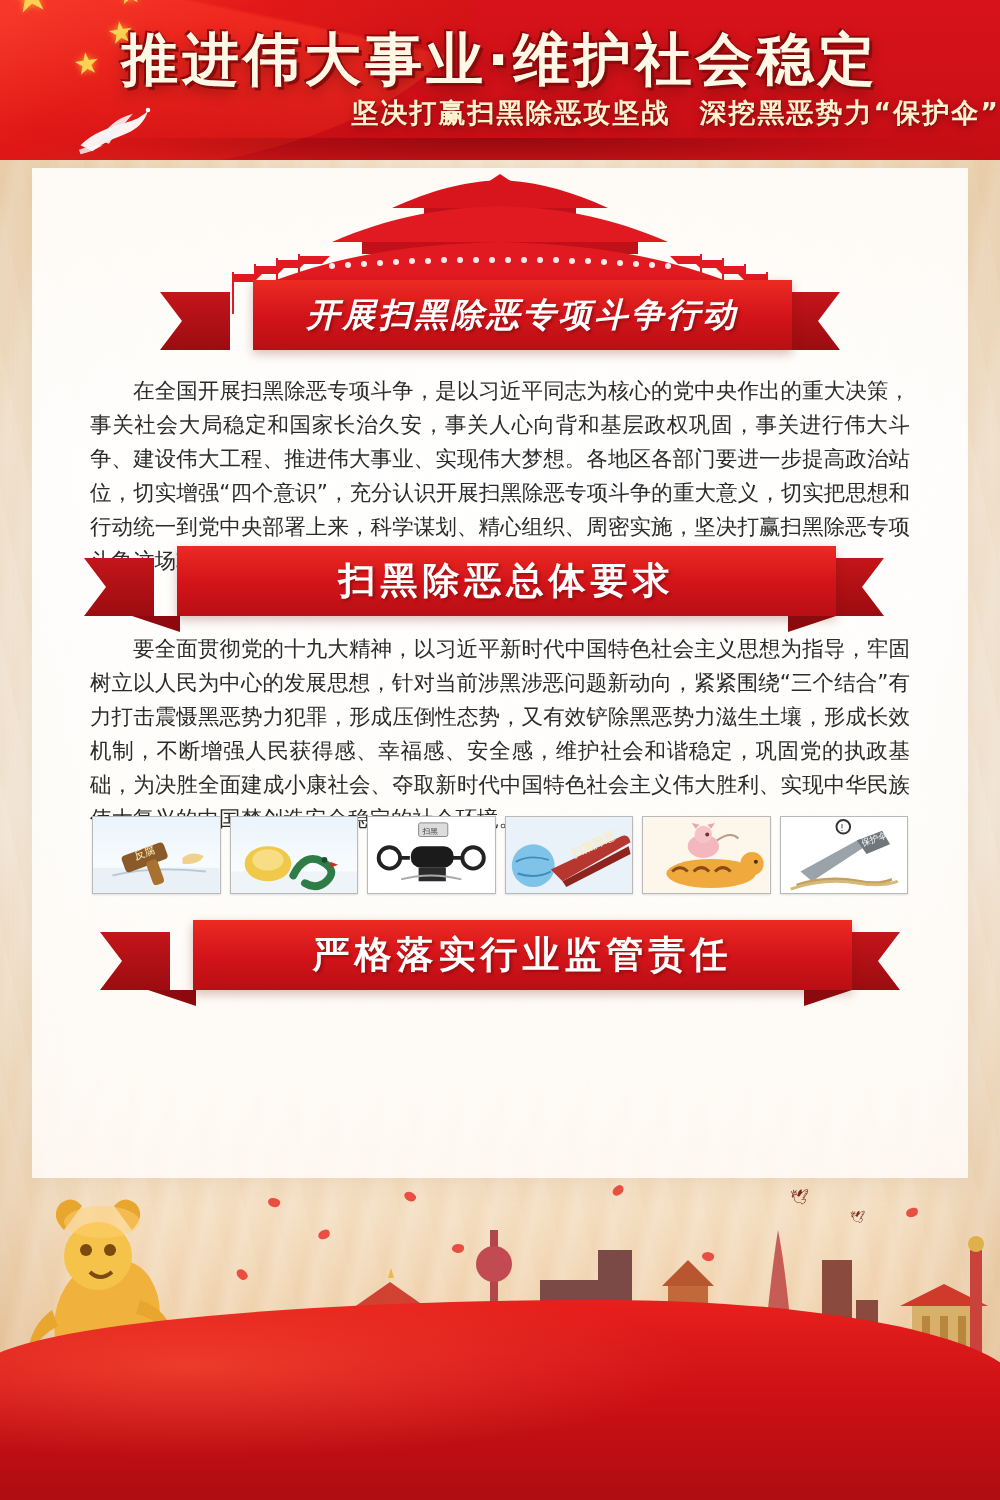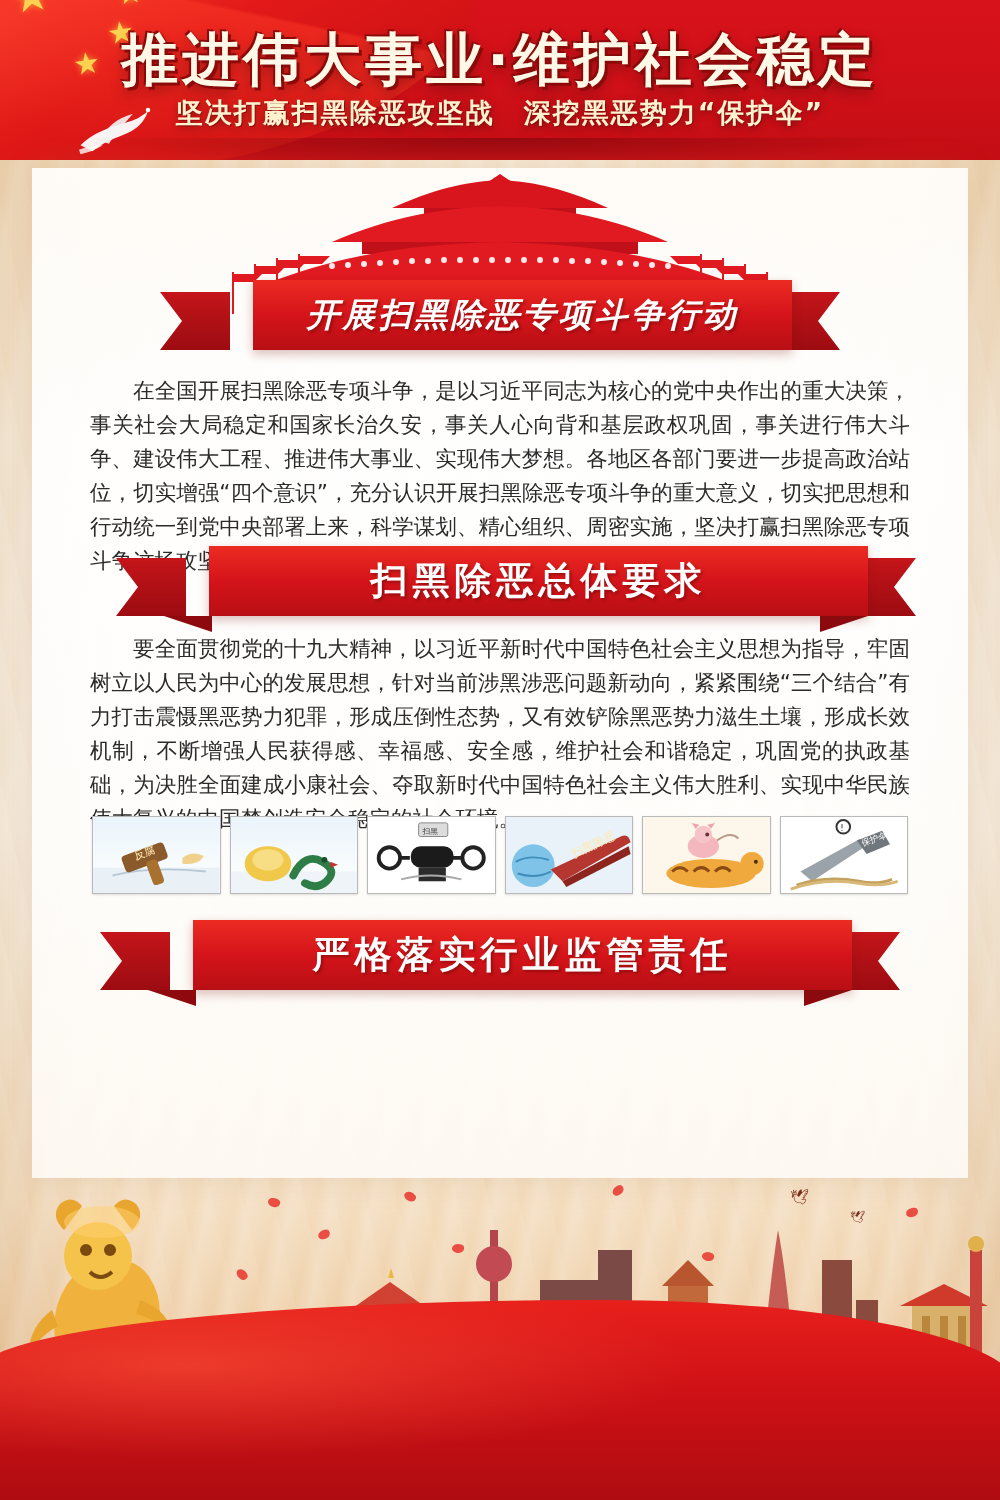--- a/index.html
+++ b/index.html
@@ -58,21 +58,21 @@
     font-size:57px; font-weight:bold; letter-spacing:4px;
     color:#fff8e6;
     text-shadow:
       0 0 2px #7e0000,
       3px 3px 0 #8d0b0b,
       -2px -2px 0 #8d0b0b,
       0 6px 14px rgba(0,0,0,.35);
     font-family:"DejaVu Sans","Liberation Sans",sans-serif;
   }
   .title-sub {
-    position:absolute; left:0; top:95px; width:1000px; text-align:center;
+    position:absolute; left:0; top:95px; width:1000px; text-align:right;
     font-size:27px; font-weight:bold; letter-spacing:2px;
     color:#fff3cf;
     text-shadow:1px 1px 0 #8d0b0b, 0 3px 8px rgba(0,0,0,.35);
     font-family:"DejaVu Sans","Liberation Sans",sans-serif;
   }
   .dove {
     position:absolute; left:70px; top:96px; width:90px; height:70px;
   }
 
   
@@ -256,21 +256,21 @@
     <div class="tail r"></div>
     <div class="mid">
       <span>开展扫黑除恶专项斗争行动</span>
     </div>
   </div>
 
   <div class="para" style="left:58px; top:206px; width:820px;">
     <span class="indent"></span><span>在全国开展扫黑除恶专项斗争，是以习近平同志为核心的党中央作出的重大决策，事关社会大局稳定和国家长治久安，事关人心向背和基层政权巩固，事关进行伟大斗争、建设伟大工程、推进伟大事业、实现伟大梦想。各地区各部门要进一步提高政治站位，切实增强“四个意识”，充分认识开展扫黑除恶专项斗争的重大意义，切实把思想和行动统一到党中央部署上来，科学谋划、精心组织、周密实施，坚决打赢扫黑除恶专项斗争这场攻坚仗。</span>
   </div>
 
-  <div class="ribbon" style="left:84px; top:378px; width:800px;">
+  <div class="ribbon" style="left:52px; top:378px; width:800px;">
     <div class="tail l"></div>
     <div class="tail r"></div>
     <div class="fold l"></div>
     <div class="fold r"></div>
     <div class="mid">
       <span>扫黑除恶总体要求</span>
     </div>
   </div>
 
   <div class="para" style="left:58px; top:464px; width:820px;">

